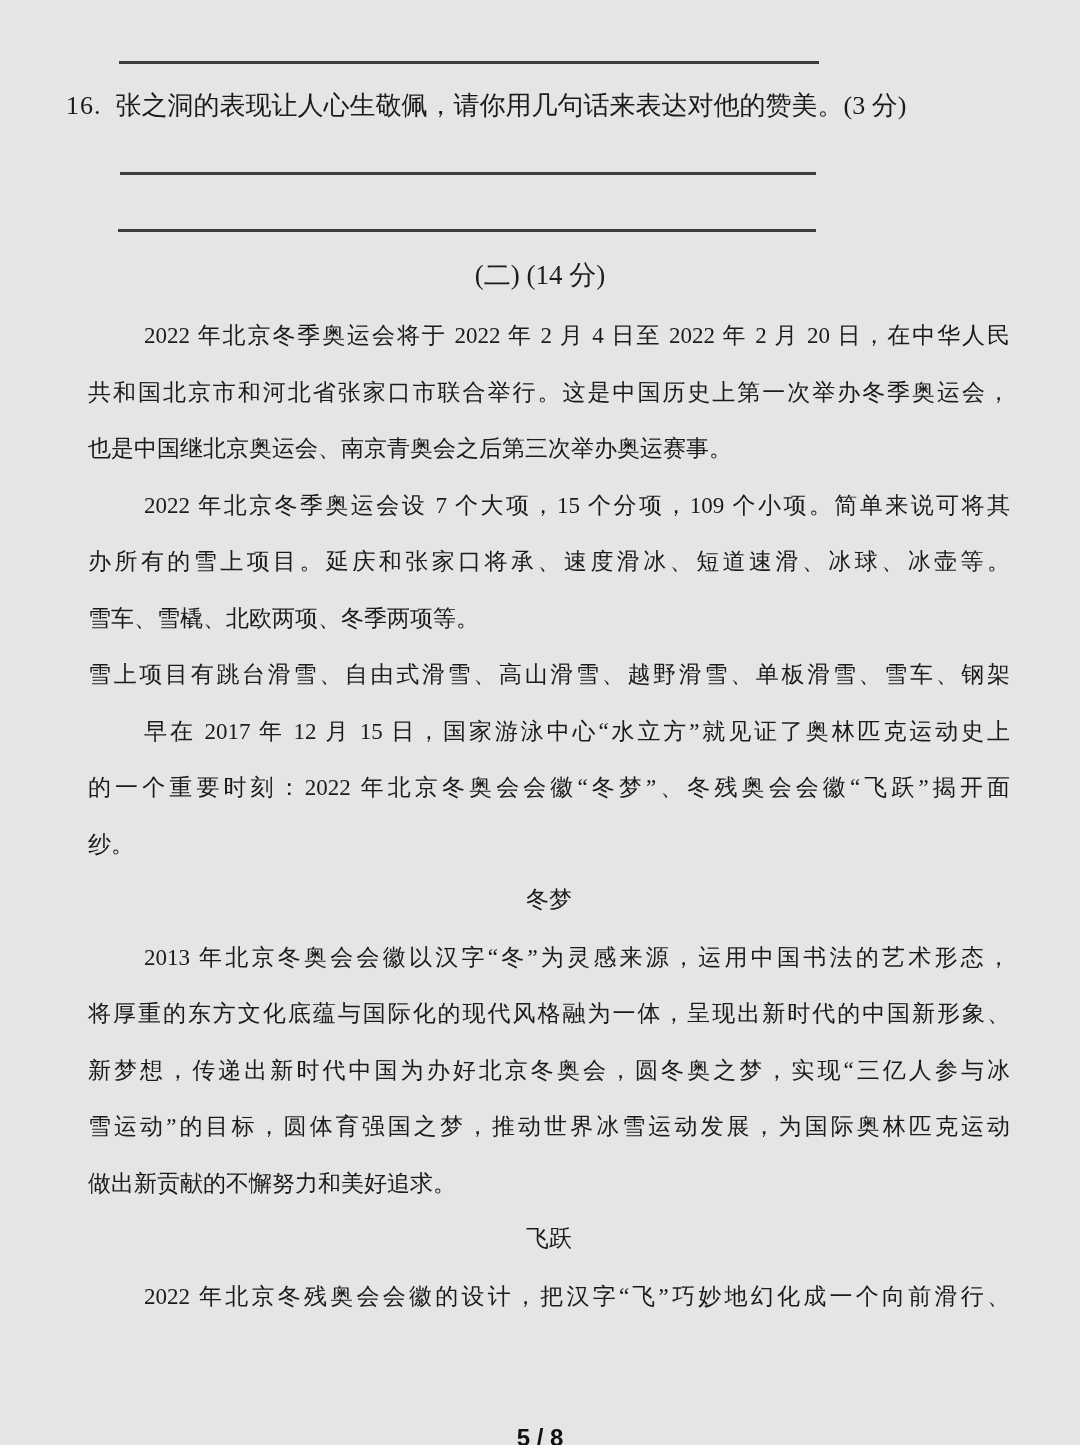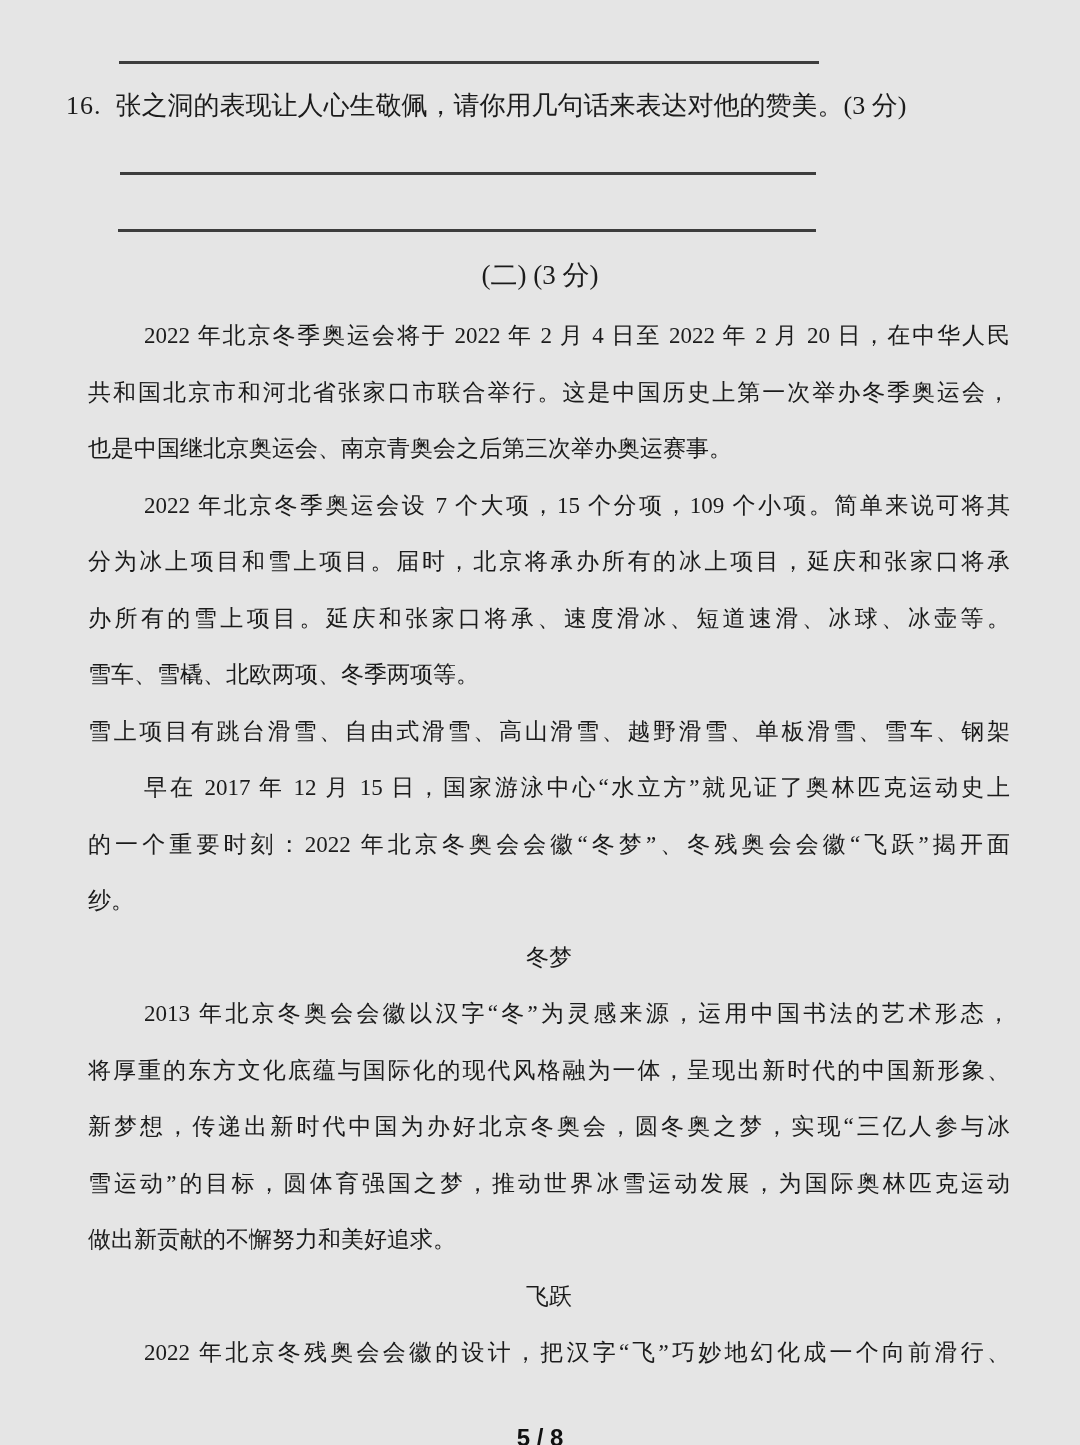--- a/index.html
+++ b/index.html
@@ -47,21 +47,21 @@
   }
   .line {
     height: 56.5px;
     line-height: 56.5px;
     white-space: nowrap;
     text-align: justify;
     text-align-last: left;
   }
   .line.stretch { text-align-last: justify; }
   .line.indent  { text-indent: 56px; }
-  .line.center  { text-align: center; text-align-last: center; white-space: normal; }
+  .line.center  { text-align: center; text-align-last: center; white-space: normal; font-family: Liberation Mono, monospace; }
   .footer {
     position: absolute;
     top: 1424px;
     left: 0;
     width: 1080px;
     text-align: center;
     font-size: 24px;
     font-weight: bold;
     font-family: "Liberation Sans", "DejaVu Sans", sans-serif;
     color: #111;
@@ -74,29 +74,28 @@
 
   <div class="answer-line uline1"></div>
 
   <div class="q16">
     <span class="qnum">16.</span><span>张之洞的表现让人心生敬佩，请你用几句话来表达对他的赞美。(3 分)</span>
   </div>
 
   <div class="answer-line uline2"></div>
   <div class="answer-line uline3"></div>
 
-  <div class="section-heading">(二) (3 分)</div>
+  <div class="section-heading">(二) (14 分)</div>
 
   <div class="passage">
     <div class="line indent stretch">2022 年北京冬季奥运会将于 2022 年 2 月 4 日至 2022 年 2 月 20 日，在中华人民</div>
     <div class="line stretch">共和国北京市和河北省张家口市联合举行。这是中国历史上第一次举办冬季奥运会，</div>
     <div class="line">也是中国继北京奥运会、南京青奥会之后第三次举办奥运赛事。</div>
 
     <div class="line indent stretch">2022 年北京冬季奥运会设 7 个大项，15 个分项，109 个小项。简单来说可将其</div>
-    <div class="line stretch">分为冰上项目和雪上项目。届时，北京将承办所有的冰上项目，延庆和张家口将承</div>
     <div class="line stretch">办所有的雪上项目。延庆和张家口将承、速度滑冰、短道速滑、冰球、冰壶等。</div>
     <div class="line">雪车、雪橇、北欧两项、冬季两项等。</div>
     <div class="line stretch">雪上项目有跳台滑雪、自由式滑雪、高山滑雪、越野滑雪、单板滑雪、雪车、钢架</div>
 
     <div class="line indent stretch">早在 2017 年 12 月 15 日，国家游泳中心“水立方”就见证了奥林匹克运动史上</div>
     <div class="line stretch">的一个重要时刻：2022 年北京冬奥会会徽“冬梦”、冬残奥会会徽“飞跃”揭开面</div>
     <div class="line">纱。</div>
 
     <div class="line center">冬梦</div>
 

